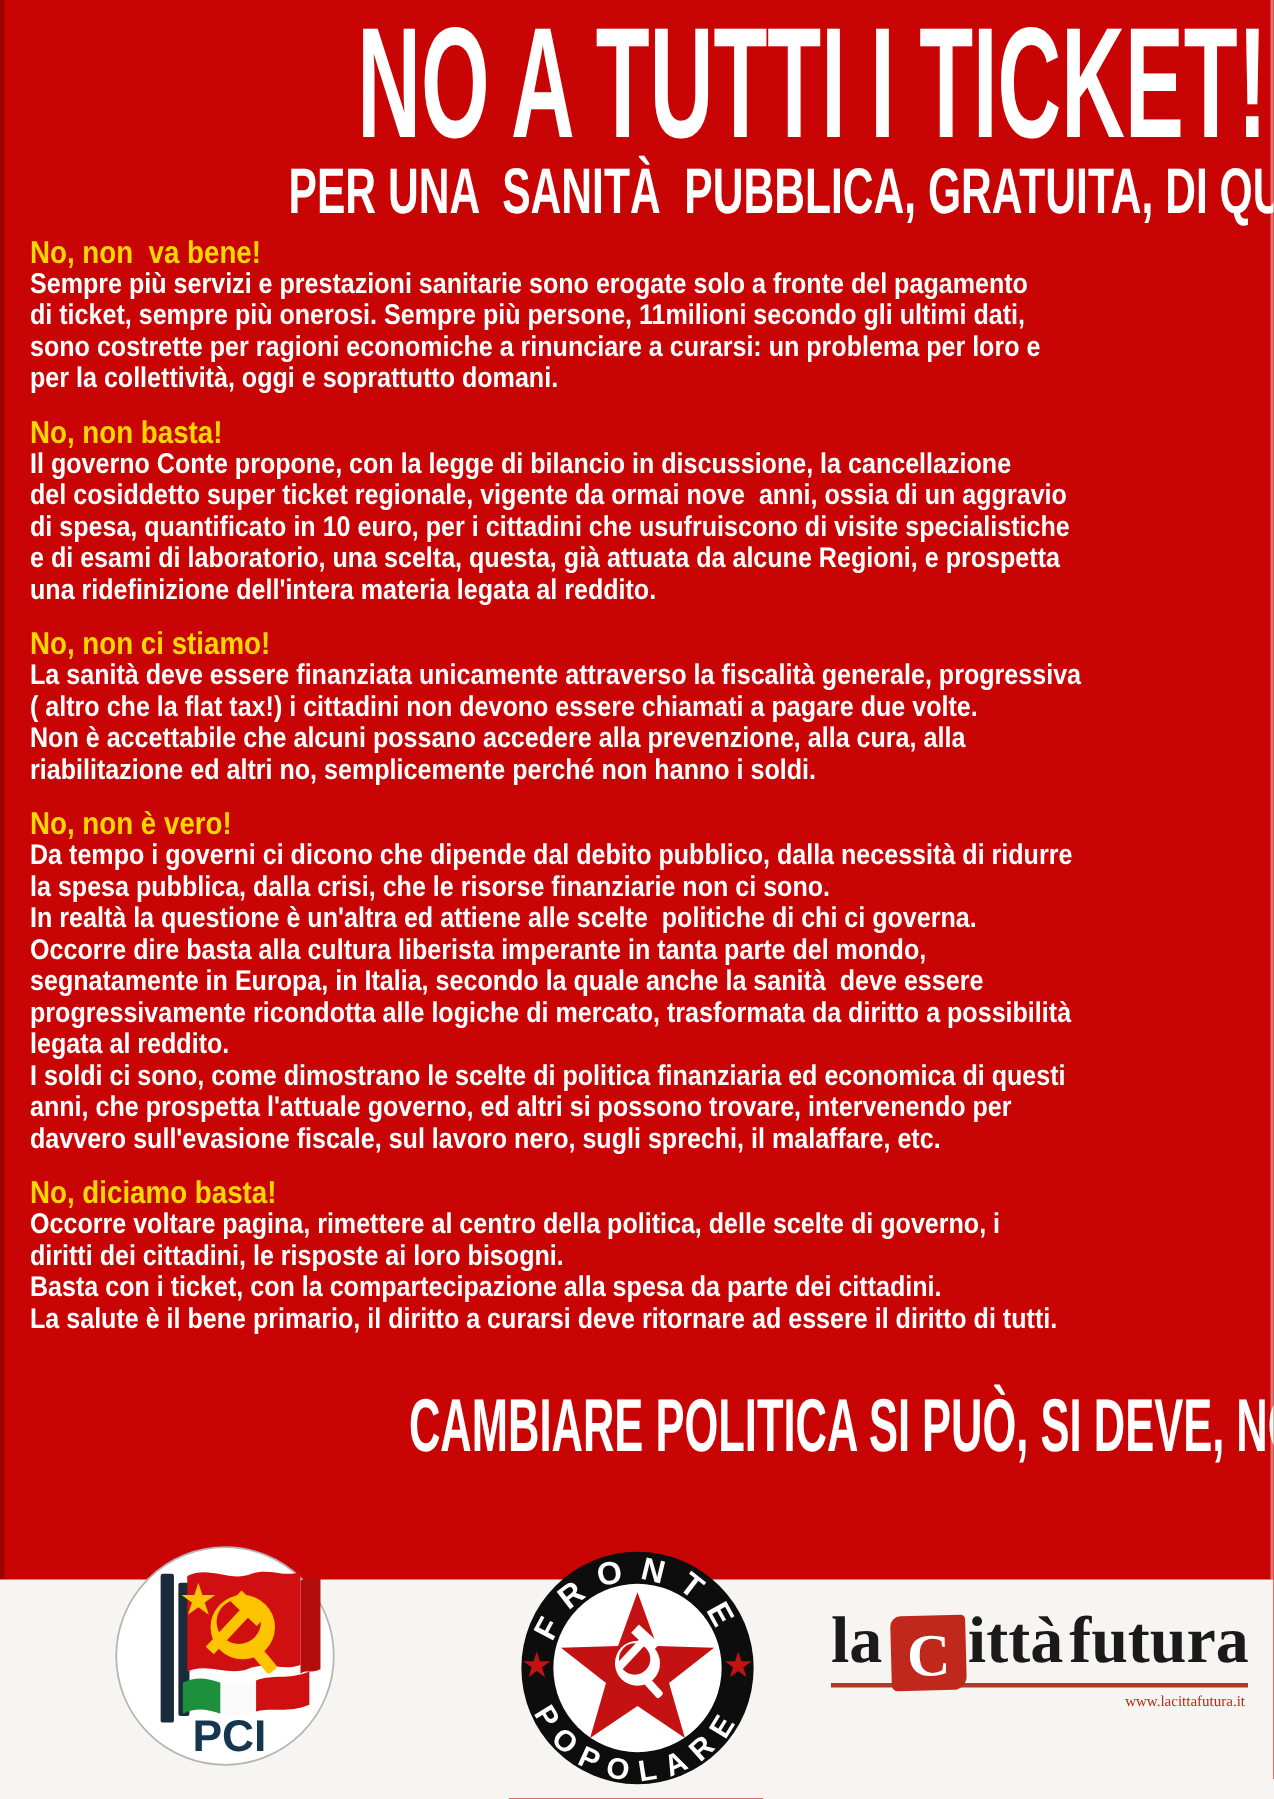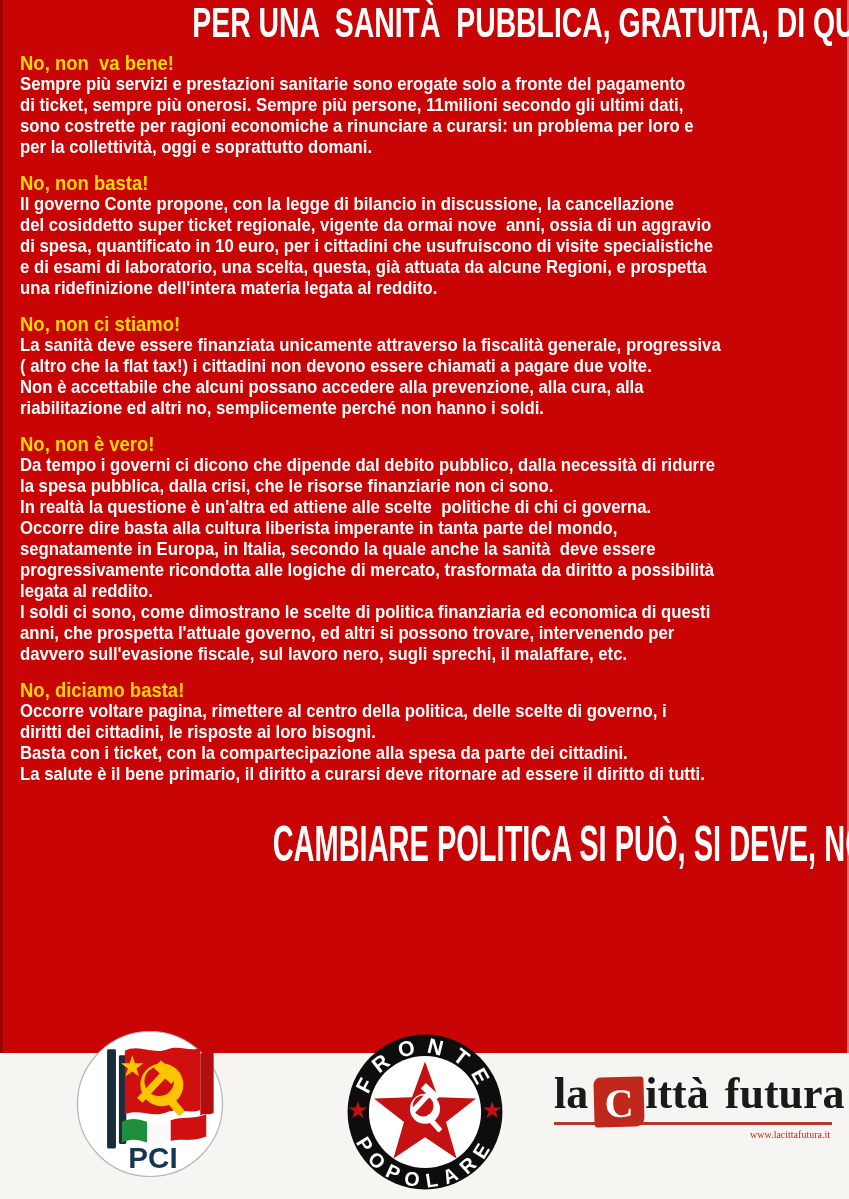--- a/index.html
+++ b/index.html
@@ -59,31 +59,34 @@
     font-family:"Liberation Serif",serif;
   }
   .lcf-line{position:absolute;left:4px;right:4px;bottom:21px;border-bottom:3px solid #b5382c;}
   .lcf-text{position:absolute;left:4px;top:2px;white-space:nowrap;color:#1a1a1a;font-size:44px;font-weight:bold;line-height:52px;}
   .lcf-square{
     display:inline-block;position:relative;top:9px;width:50px;height:50px;margin:0 1px 0 6px;
     background:#c0281c;border-radius:7px 3px 9px 4px;transform:rotate(-1.5deg);
     text-align:center;vertical-align:baseline;z-index:2;
   }
   .lcf-square span{color:#fff;font-size:40px;line-height:50px;font-weight:bold;}
-  .lcf-futura{margin-left:16px;}
+  .lcf-futura{margin-left:4px;}
   .lcf-url{position:absolute;right:6px;bottom:6px;color:#c0281c;font-size:10px;font-weight:normal;}
   svg text{font-family:"Liberation Sans",sans-serif;}
 </style>
 </head>
 <body>
 
 <div class="poster">
 
   <div class="red-area">
 
+    <div class="title-row">
+      <span class="title-text">NO A TUTTI I TICKET!</span>
+    </div>
 
     <div class="subtitle-row">
       <span class="subtitle-text">PER UNA  SANITÀ  PUBBLICA, GRATUITA, DI QUALITÀ</span>
     </div>
 
     <div class="content">
       <div class="content-inner">
 
         <div class="section">
           <div class="section-heading">No, non  va bene!</div>

